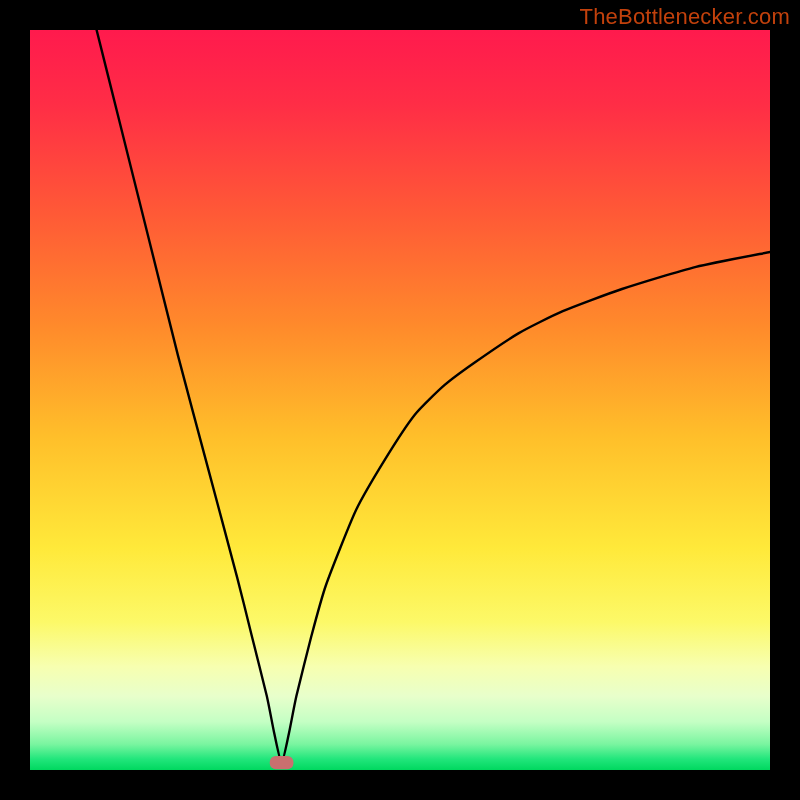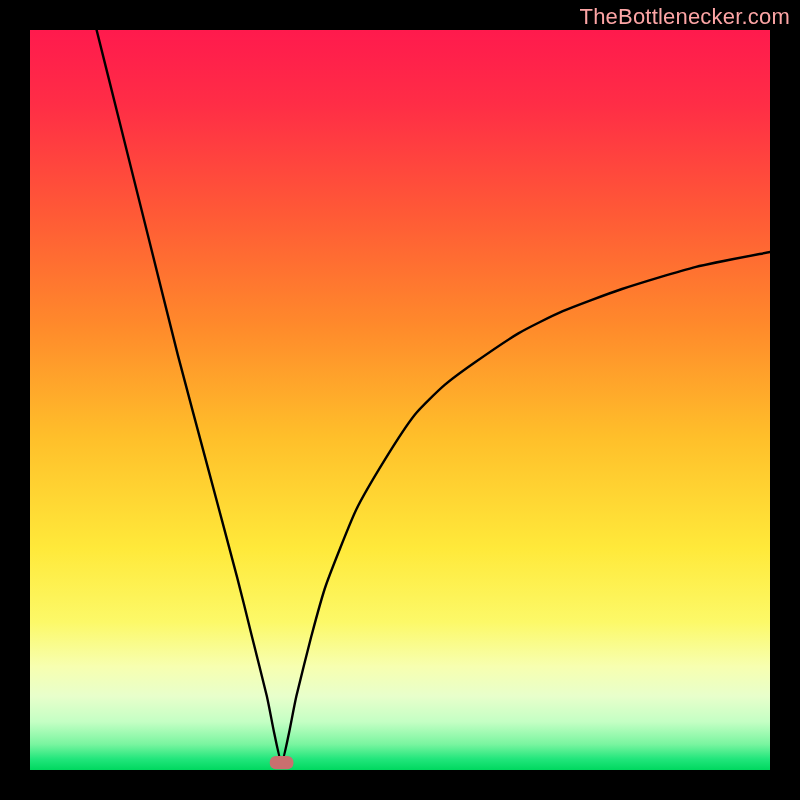--- a/index.html
+++ b/index.html
@@ -24,21 +24,21 @@
     position: absolute;
     left: 0;
     top: 0;
     width: 740px;
     height: 740px;
   }
   .watermark {
     position: absolute;
     top: 4px;
     right: 10px;
-    color: #fca5a5;
+    color: #c2410c;
     font-size: 22px;
     font-weight: 500;
     letter-spacing: 0.2px;
   }
 </style>
 </head>
 <body>
 
 <div class="watermark">TheBottlenecker.com</div>
 

